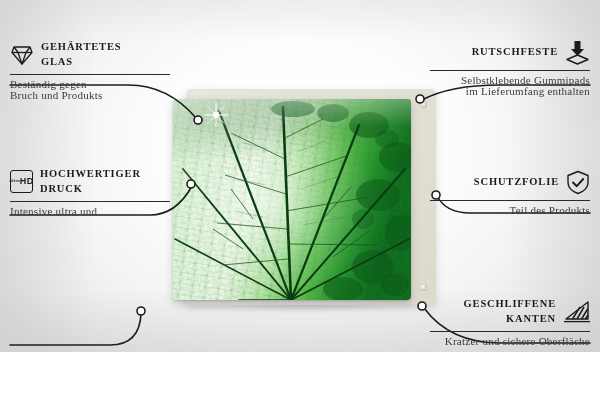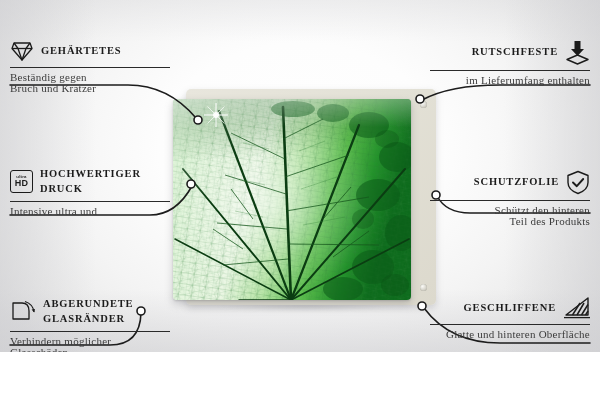--- a/index.html
+++ b/index.html
@@ -78,21 +78,21 @@
   .rule{height:1px;background:#2a2a2a;margin:5px 0 4px 0;}
   .feat .desc{
     font-family:Liberation Serif, serif;
     font-size:11px;line-height:11px;color:#3b3b3b;letter-spacing:.25px;
   }
   .feat.right .desc{text-align:right;}
   .ic{flex:0 0 auto;display:block;}
 
   .hd-badge{
     width:21px;height:21px;border:1.4px solid #1b1b1b;border-radius:3px;
-    display:flex;flex-direction:column;align-items:center;justify-content:center;
+    display:flex;flex-direction:row;align-items:center;justify-content:center;
     line-height:1;
   }
   .hd-badge .u{font-size:4.3px;font-weight:700;letter-spacing:.2px;color:#1b1b1b;font-family:"Liberation Sans",sans-serif;}
   .hd-badge .h{font-size:9px;font-weight:700;letter-spacing:.3px;color:#1b1b1b;font-family:"Liberation Sans",sans-serif;margin-top:.5px;}
 
   
   #f-glas{left:10px;top:40px;}
   #f-druck{left:10px;top:167px;}
   #f-rand{left:10px;top:297px;}
   #f-unter{left:430px;top:40px;}
@@ -235,114 +235,98 @@
     <div class="head">
       <svg class="ic" width="24" height="22" viewBox="0 0 24 22">
         <g fill="none" stroke="#1b1b1b" stroke-width="1.3" stroke-linejoin="round">
           <path d="M4 3 L20 3 L22 8.5 L12 20 L2 8.5 Z"></path>
           <path d="M2 8.5 L22 8.5"></path>
           <path d="M4 3 L8 8.5 L12 20 L16 8.5 L20 3"></path>
         </g>
       </svg>
       <div class="title">
         <div>GEHÄRTETES</div>
+        <div>GLAS</div>
       </div>
     </div>
     <div class="rule"></div>
     <div class="desc">
       <div>Beständig gegen</div>
-      <div>Bruch und Kratzer</div>
+      <div>Bruch und Produkts</div>
     </div>
   </div>
 
   <div class="feat left" id="f-druck">
     <div class="head">
       <div class="hd-badge">
         <span class="u">ultra</span>
         <span class="h">HD</span>
       </div>
       <div class="title">
         <div>HOCHWERTIGER</div>
         <div>DRUCK</div>
       </div>
     </div>
     <div class="rule"></div>
     <div class="desc">
       <div>Intensive ultra und</div>
     </div>
   </div>
 
-  <div class="feat left" id="f-rand">
-    <div class="head">
-      <svg class="ic" width="26" height="23" viewBox="0 0 26 23">
-        <path d="M3 3 L12 3 Q19 3 19 11 L19 19 L3 19 Z" fill="none" stroke="#1b1b1b" stroke-width="1.3" stroke-linejoin="round"></path>
-        <path d="M15 1.5 Q23 4 24 12" fill="none" stroke="#1b1b1b" stroke-width="1.2"></path>
-        <path d="M24.2 12.4 L21.6 9.4 L25 9 Z" fill="#1b1b1b"></path>
-      </svg>
-      <div class="title">
-        <div>ABGERUNDETE</div>
-        <div>GLASRÄNDER</div>
-      </div>
-    </div>
-    <div class="rule"></div>
-    <div class="desc">
-      <div>Verhindern möglicher</div>
-      <div>Glasschäden</div>
-    </div>
-  </div>
 
   <div class="feat right" id="f-unter">
     <div class="head">
       <div class="title">
         <div>RUTSCHFESTE</div>
       </div>
       <svg class="ic" width="25" height="25" viewBox="0 0 25 25">
         <path d="M9.5 1 L15.5 1 L15.5 9 L19 9 L12.5 16 L6 9 L9.5 9 Z" fill="#1b1b1b"></path>
         <path d="M12.5 15 L23 19.5 L12.5 24 L2 19.5 Z" fill="none" stroke="#1b1b1b" stroke-width="1.4" stroke-linejoin="round"></path>
       </svg>
     </div>
     <div class="rule"></div>
     <div class="desc">
+      <div>Selbstklebende Gummipads</div>
       <div>im Lieferumfang enthalten</div>
     </div>
   </div>
 
   <div class="feat right" id="f-folie">
     <div class="head">
       <div class="title">
         <div>SCHUTZFOLIE</div>
       </div>
       <svg class="ic" width="24" height="25" viewBox="0 0 24 25">
         <path d="M12 1.5 L22 5.5 L22 12.5 Q22 20 12 23.5 Q2 20 2 12.5 L2 5.5 Z" fill="none" stroke="#1b1b1b" stroke-width="1.4" stroke-linejoin="round"></path>
         <path d="M7 12.5 L10.8 16.2 L17.2 9" fill="none" stroke="#1b1b1b" stroke-width="1.9" stroke-linecap="round" stroke-linejoin="round"></path>
       </svg>
     </div>
     <div class="rule"></div>
     <div class="desc">
-      <div>Schützt den hinteren</div>
       <div>Teil des Produkts</div>
     </div>
   </div>
 
   <div class="feat right" id="f-kanten">
     <div class="head">
       <div class="title">
         <div>GESCHLIFFENE</div>
+        <div>KANTEN</div>
       </div>
       <svg class="ic" width="27" height="22" viewBox="0 0 27 22">
         <path d="M25 1 L25 18 L3 18 Z" fill="none" stroke="#1b1b1b" stroke-width="1.4" stroke-linejoin="round"></path>
         <g stroke="#1b1b1b" stroke-width="1.5">
           <line x1="9.5" y1="18" x2="17" y2="6"></line>
           <line x1="14" y1="18" x2="21" y2="6"></line>
           <line x1="18.5" y1="18" x2="25" y2="7.5"></line>
           <line x1="22.5" y1="18" x2="25" y2="14"></line>
         </g>
         <line x1="1" y1="20.6" x2="27" y2="20.6" stroke="#1b1b1b" stroke-width="1.3"></line>
       </svg>
     </div>
     <div class="rule"></div>
     <div class="desc">
-      <div>Glatte und hinteren Oberfläche</div>
+      <div>Kratzer und sichere Oberfläche</div>
       <div></div>
     </div>
   </div>
 
 </div>
 
 </body></html>

